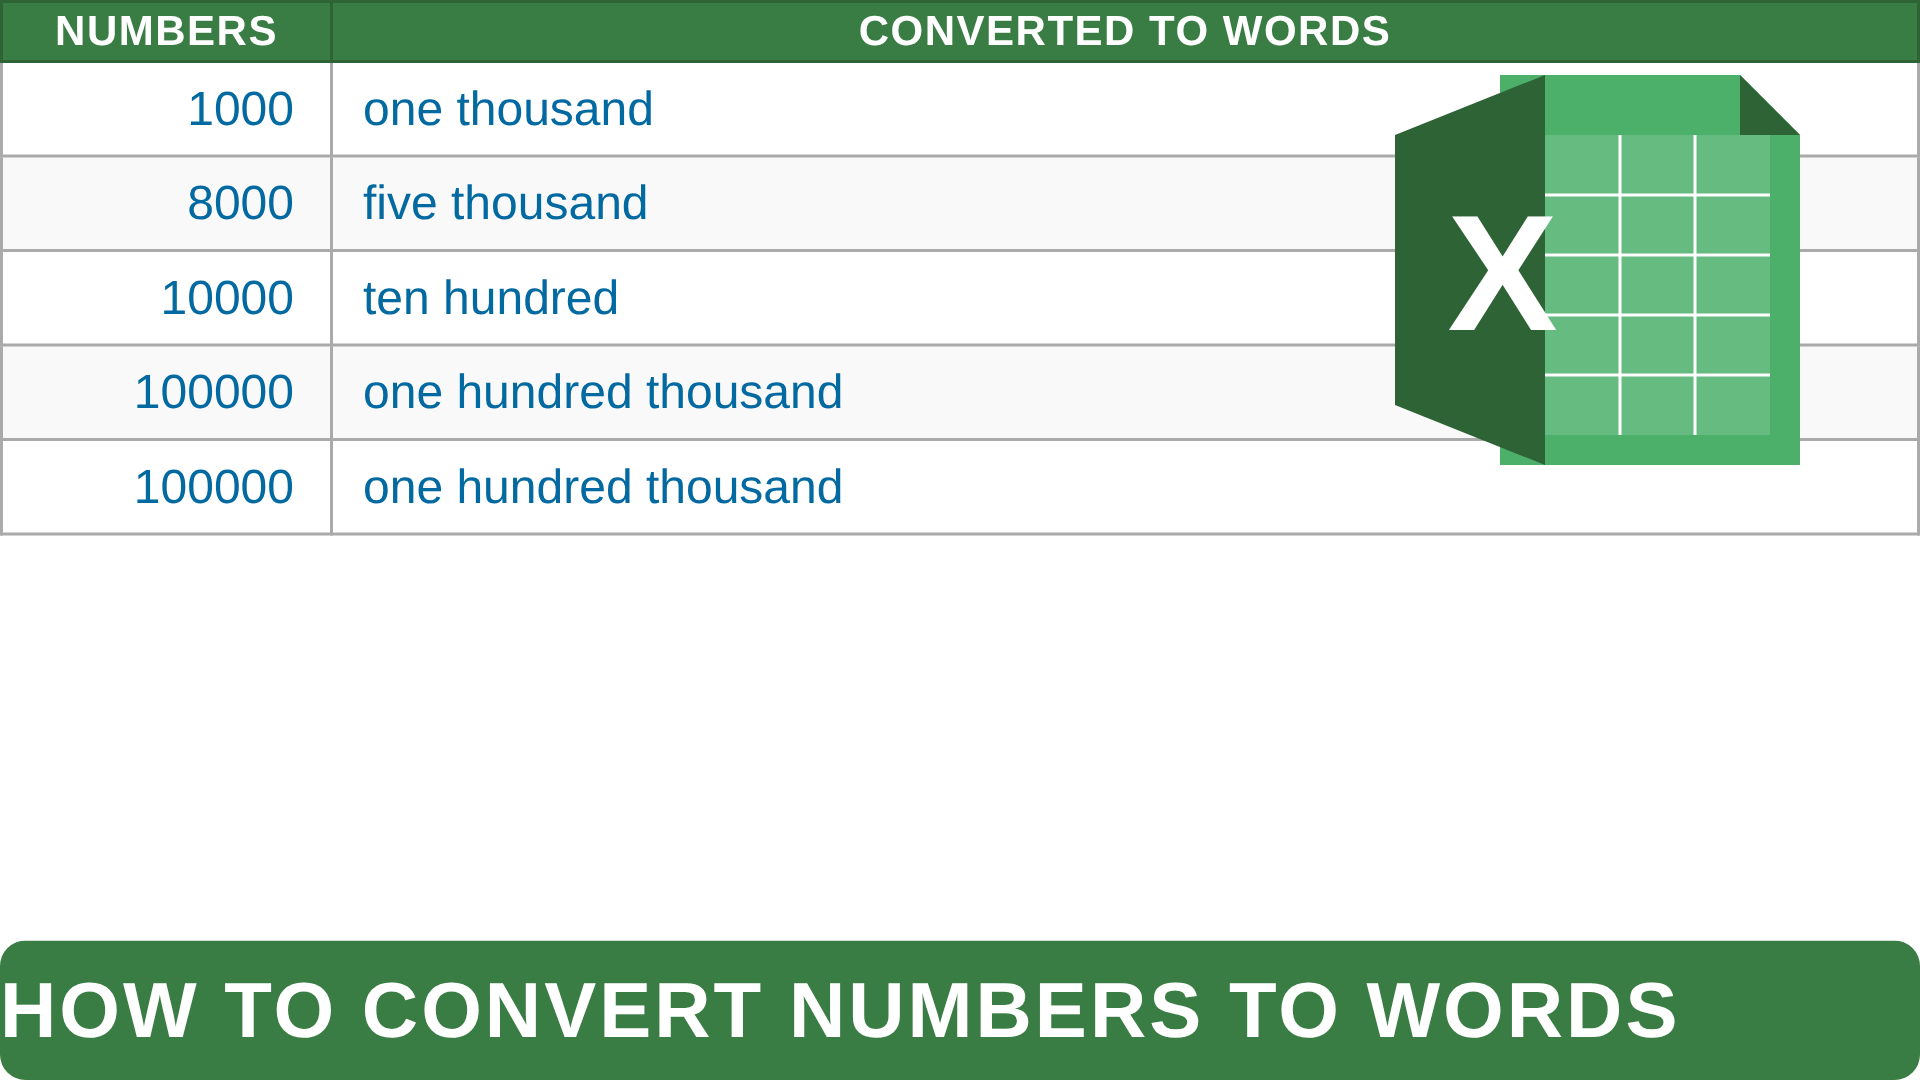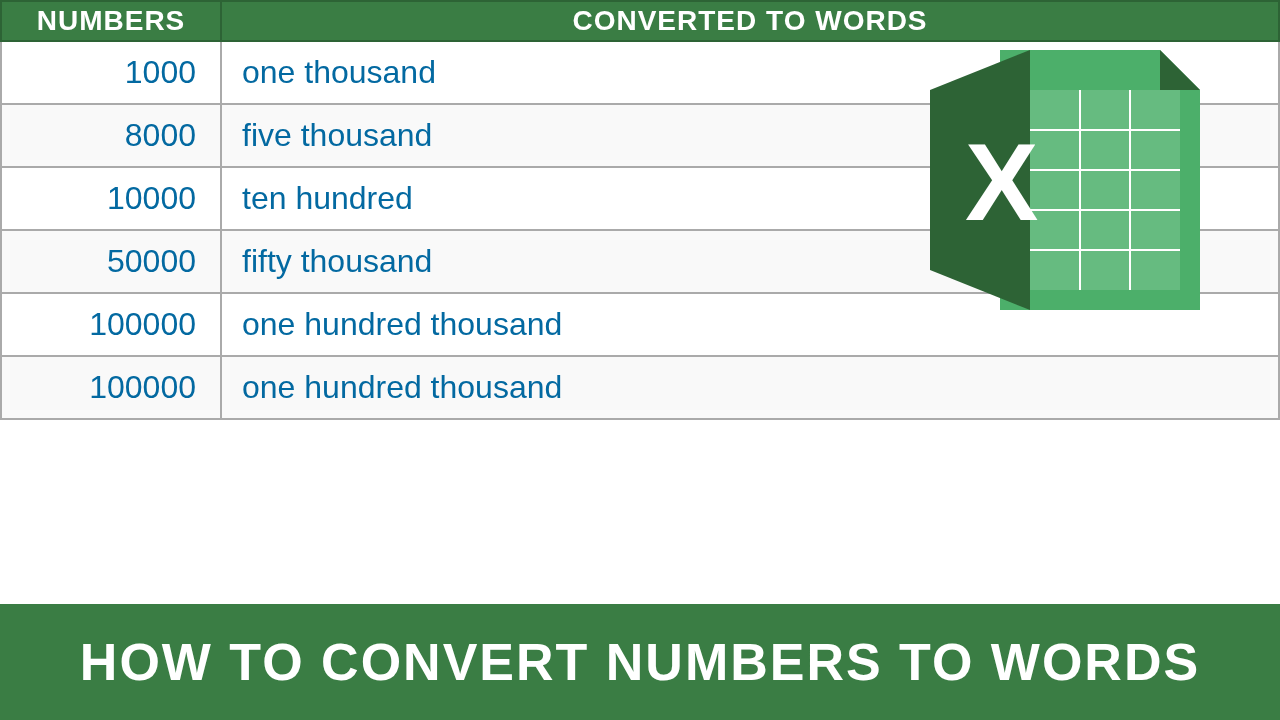--- a/index.html
+++ b/index.html
@@ -81,24 +81,24 @@
     .excel-logo-wrap {
       position: absolute;
       right: 20px;
       top: 30px;
       width: 360px;
       height: 340px;
     }
 
     .footer {
       background-color: #3a7d44;
-      height: 116px;
+      height: 93px;
       display: flex;
       align-items: center;
-      justify-content: center;
+      border-radius: 17px;
     }
 
     .footer-text {
       color: #fff;
       font-size: 52px;
       font-weight: bold;
       letter-spacing: 2px;
       text-align: center;
     }
   </style>
@@ -119,24 +119,20 @@
             <td>1000</td>
             <td>one thousand</td>
           </tr>
           <tr>
             <td>8000</td>
             <td>five thousand</td>
           </tr>
           <tr>
             <td>10000</td>
             <td>ten hundred</td>
-          </tr>
-          <tr>
-            <td>50000</td>
-            <td>fifty thousand</td>
           </tr>
           <tr>
             <td>100000</td>
             <td>one hundred thousand</td>
           </tr>
           <tr>
             <td>100000</td>
             <td>one hundred thousand</td>
           </tr>
         </tbody>

